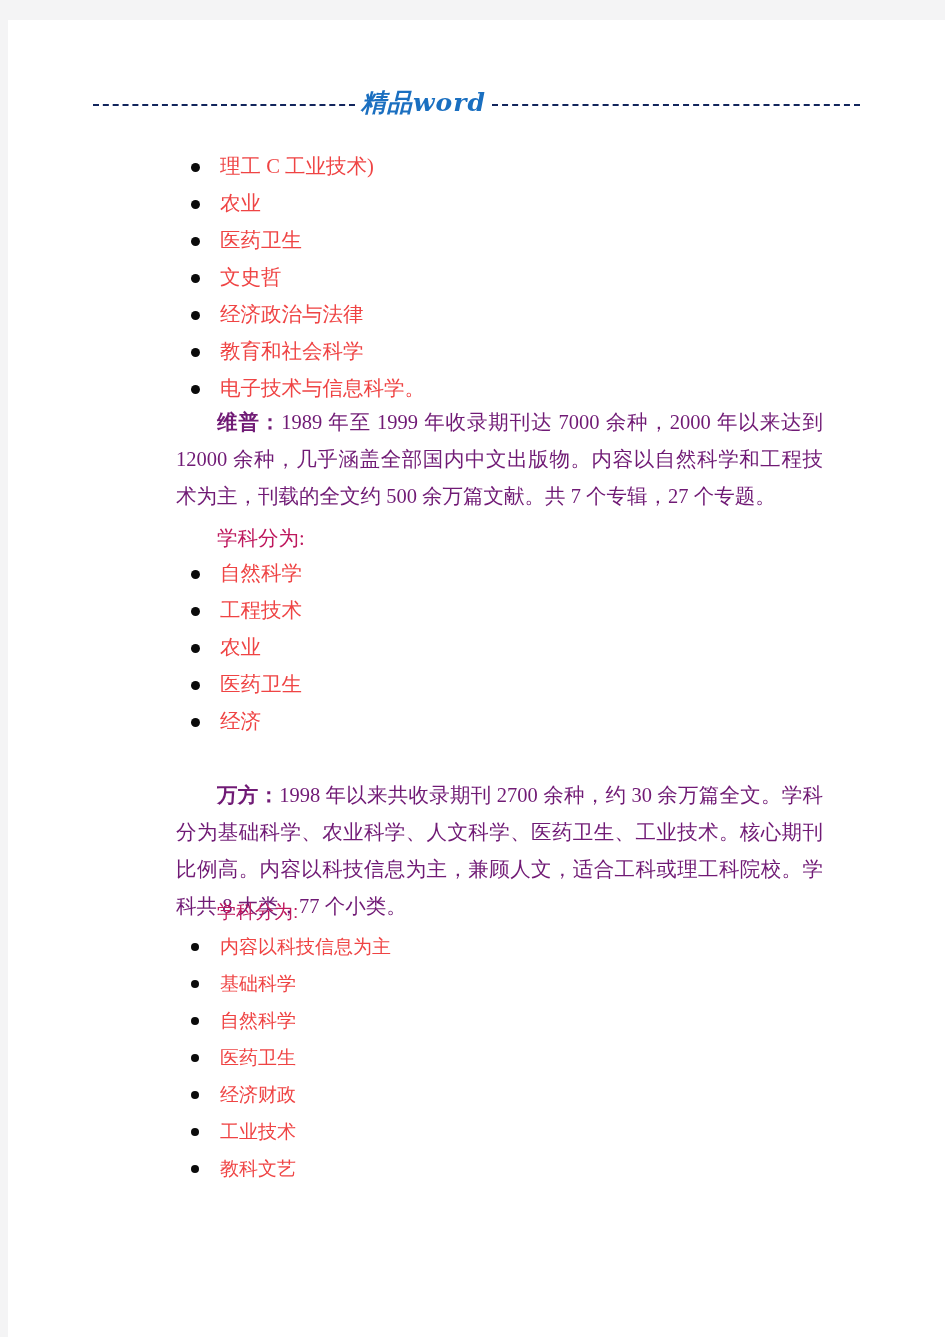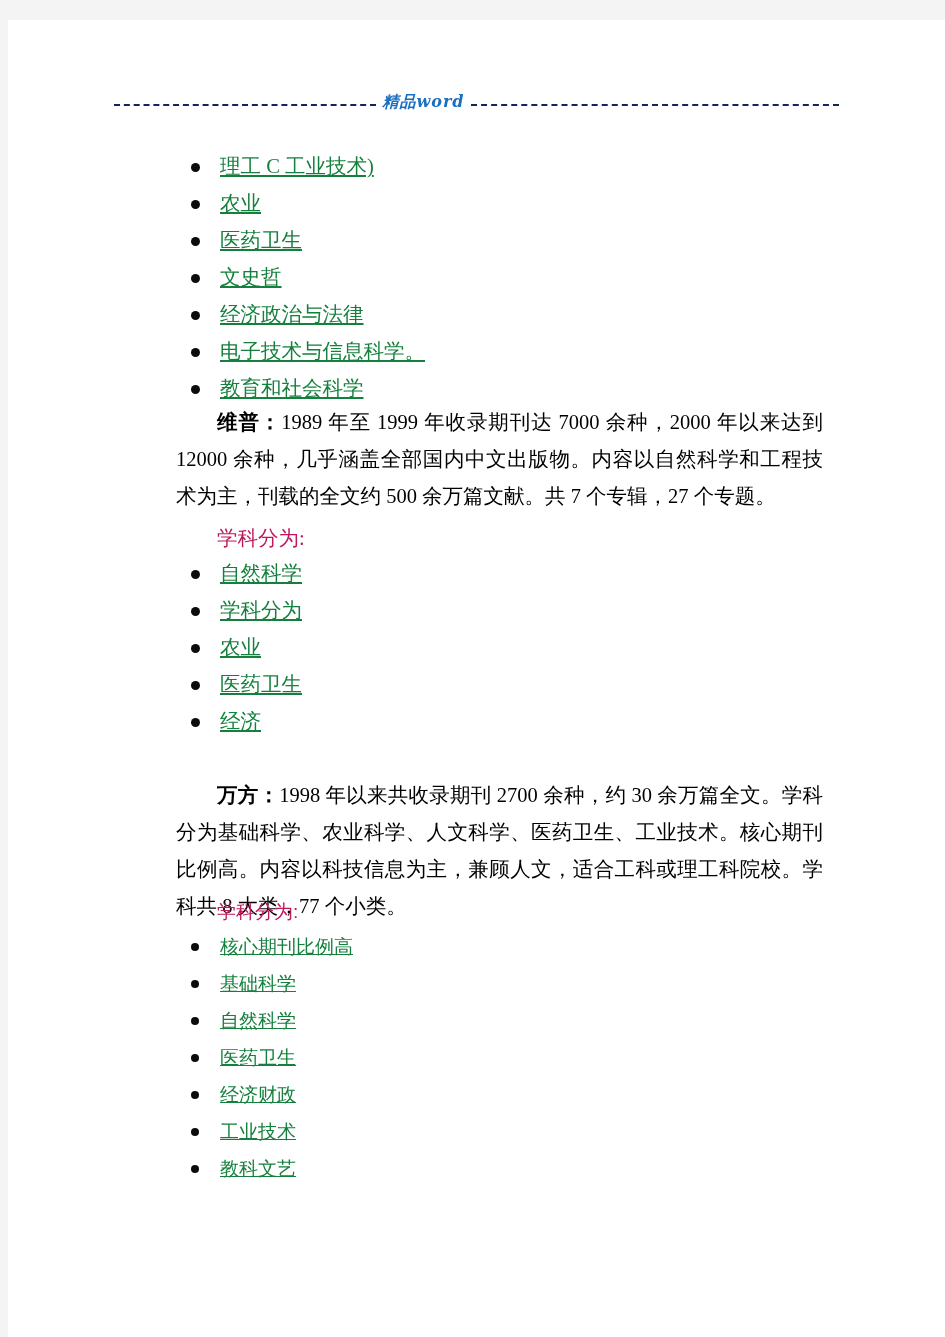--- a/index.html
+++ b/index.html
@@ -37,21 +37,21 @@
     height: 0;
     border-top: 2px dashed #12255c;
     flex: 0 0 auto;
   }
   .hdr-rule.left  { width: 262px; margin-right: 6px; }
   .hdr-rule.right { width: 368px; margin-left: 6px; }
   #hdr-word {
     font-family: "DejaVu Serif", serif;
     font-style: italic;
     font-weight: bold;
-    font-size: 16px;
+    font-size: 25px;
     line-height: 1;
     color: #1a6fc0;
     letter-spacing: 1px;
     white-space: nowrap;
     transform: translateY(-3px);
   }
   
   #content {
     position: absolute;
     left: 0;
@@ -68,23 +68,22 @@
     list-style: none;
     margin: 0;
     padding: 0;
   }
   ul.bullets > li {
     position: relative;
     height: 37px;
     line-height: 37px;
     padding-left: 212px;
     font-size: 20.5px;
-    color: #15803d;
+    color: #ef4444;
     white-space: nowrap;
-    text-decoration: underline;
   }
   ul.bullets > li::before {
     content: "";
     position: absolute;
     left: 183px;
     top: 50%;
     width: 9px;
     height: 9px;
     margin-top: -4px;
     border-radius: 50%;
@@ -99,21 +98,21 @@
     width: 8px;
     height: 8px;
     margin-top: -3.5px;
   }
   
   p.para {
     margin: 0;
     padding: 0 122px 0 168px;
     font-size: 20.5px;
     line-height: 37px;
-    color: #000000;
+    color: #701a75;
     text-align: justify;
     text-justify: inter-ideograph;
     text-indent: 41px;
   }
   p.para .lead {
     font-weight: bold;
   }
   
   p.plain {
     margin: 0;
@@ -142,54 +141,54 @@
 
   <div id="content">
 
     <div class="blk" style="top:128px">
       <ul class="bullets">
         <li><span>理工 C 工业技术)</span></li>
         <li><span>农业</span></li>
         <li><span>医药卫生</span></li>
         <li><span>文史哲</span></li>
         <li><span>经济政治与法律</span></li>
+        <li><span>教育和社会科学</span></li>
         <li><span>电子技术与信息科学。</span></li>
-        <li><span>教育和社会科学</span></li>
       </ul>
     </div>
 
     <div class="blk" style="top:384px">
       <p class="para"><span class="lead">维普：</span><span>1989 年至 1999 年收录期刊达 7000 余种，2000 年以来达到 12000 余种，几乎涵盖全部国内中文出版物。内容以自然科学和工程技术为主，刊载的全文约 500 余万篇文献。共 7 个专辑，27 个专题。</span></p>
     </div>
 
     <div class="blk" style="top:500px">
       <p class="plain">学科分为:</p>
     </div>
 
     <div class="blk" style="top:535px">
       <ul class="bullets">
         <li><span>自然科学</span></li>
-        <li><span>学科分为</span></li>
+        <li><span>工程技术</span></li>
         <li><span>农业</span></li>
         <li><span>医药卫生</span></li>
         <li><span>经济</span></li>
       </ul>
     </div>
 
     <div class="blk" style="top:757px">
       <p class="para"><span class="lead">万方：</span><span>1998 年以来共收录期刊 2700 余种，约 30 余万篇全文。学科分为基础科学、农业科学、人文科学、医药卫生、工业技术。核心期刊比例高。内容以科技信息为主，兼顾人文，适合工科或理工科院校。学科共 8 大类，77 个小类。</span></p>
     </div>
 
     <div class="blk" style="top:873px">
       <p class="plain hei">学科分为:</p>
     </div>
 
     <div class="blk" style="top:908px">
       <ul class="bullets hei">
-        <li><span>核心期刊比例高</span></li>
+        <li><span>内容以科技信息为主</span></li>
         <li><span>基础科学</span></li>
         <li><span>自然科学</span></li>
         <li><span>医药卫生</span></li>
         <li><span>经济财政</span></li>
         <li><span>工业技术</span></li>
         <li><span>教科文艺</span></li>
       </ul>
     </div>
 
   </div>

